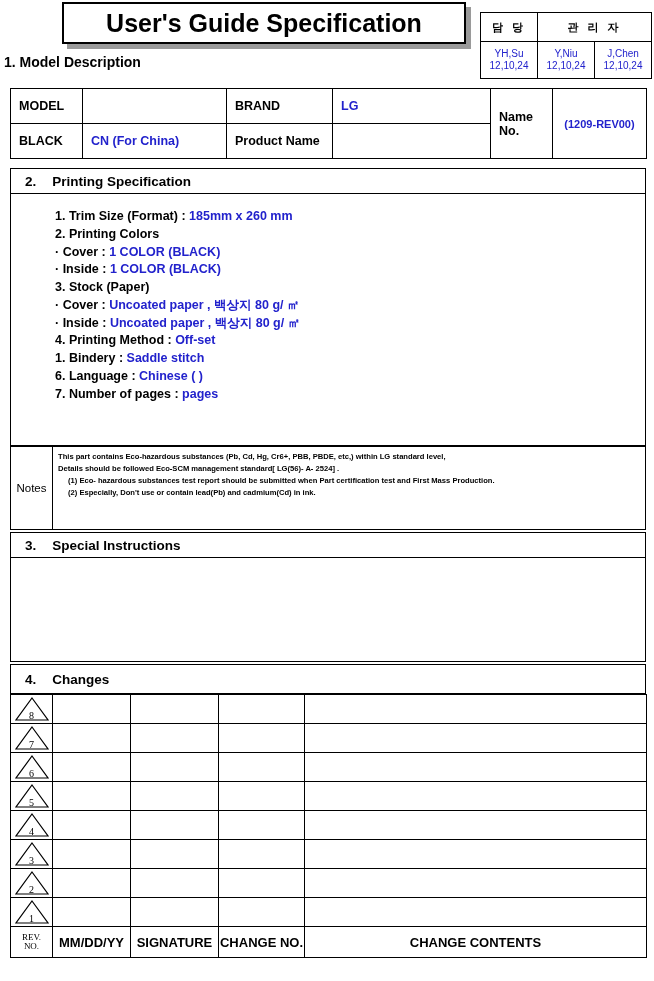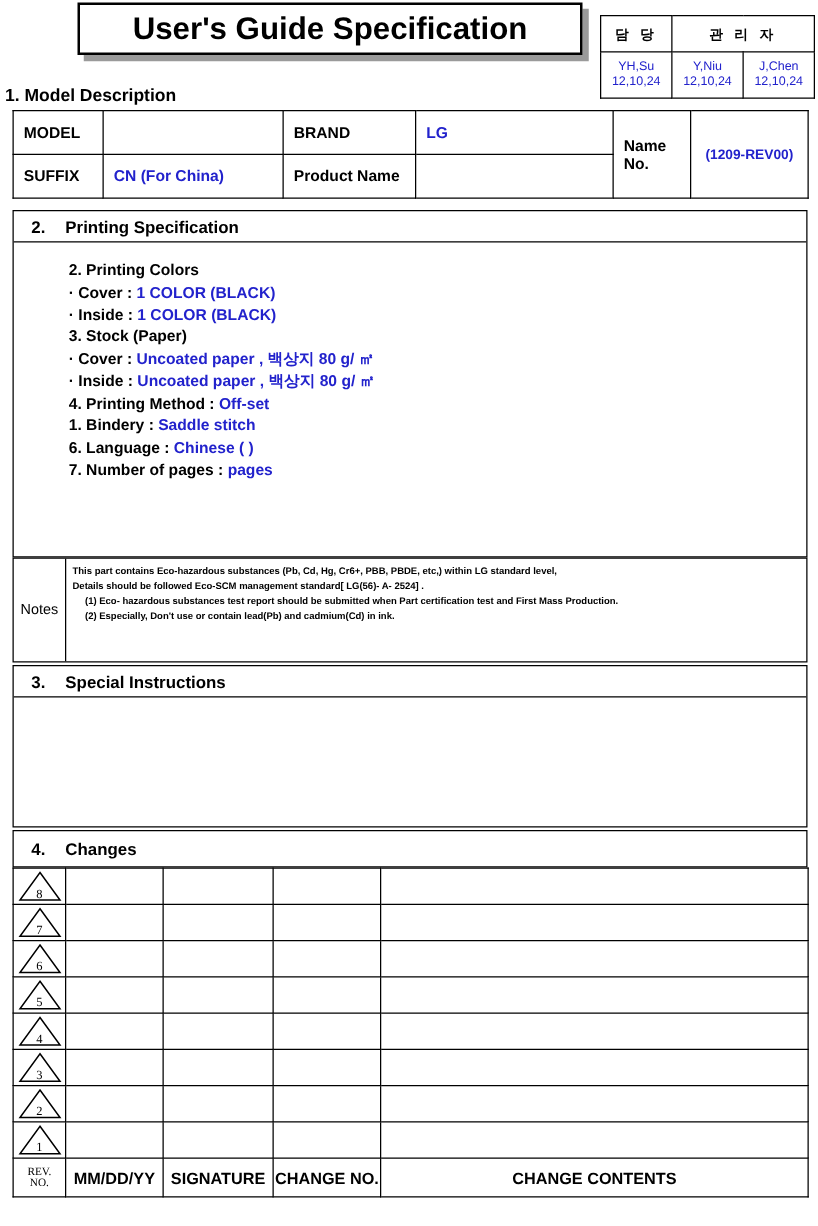--- a/index.html
+++ b/index.html
@@ -86,21 +86,21 @@
     height: 34px;
     font-size: 10px;
     color: #2222cc;
     line-height: 1.25;
   }
 
   
   .sec-head-1 {
     position: absolute;
     left: 4px;
-    top: 68px;
+    top: 54px;
     font-size: 14px;
     font-weight: bold;
   }
 
   
   .model-table {
     position: absolute;
     left: 10px;
     top: 88px;
     width: 636px;
@@ -294,34 +294,35 @@
     <tbody>
         <tr>
       <td>MODEL</td>
       <td></td>
       <td>BRAND</td>
       <td class="val-blue">LG</td>
       <td rowspan="2">Name No.</td>
       <td rowspan="2" class="val-blue" style="font-size:11px;text-align:center;padding:0 2px;">(1209-REV00)</td>
     </tr>
     <tr>
-      <td>SUFFIX</td>
+      <td>BLACK</td>
       <td class="val-blue">CN  (For China)</td>
       <td>Product Name</td>
       <td></td>
     </tr>
   </tbody>
     </table>
 
   <div class="frame" id="sec2">
     <div class="bar-head">
       <span class="num">2.</span>
       <span>Printing Specification</span>
     </div>
     <div class="spec-list">
+      <div class="row"><span class="lbl">1. Trim Size (Format) : </span><span class="val-blue">185mm x 260 mm</span></div>
       <div class="row"><span class="lbl">2. Printing Colors</span><span class="val-blue"></span></div>
       <div class="row"><span class="lbl">· Cover : </span><span class="val-blue">1 COLOR (BLACK)</span></div>
       <div class="row"><span class="lbl">· Inside : </span><span class="val-blue">1 COLOR (BLACK)</span></div>
       <div class="row"><span class="lbl">3. Stock (Paper)</span><span class="val-blue"></span></div>
       <div class="row"><span class="lbl">· Cover : </span><span class="val-blue">Uncoated paper , 백상지 80 g/ ㎡</span></div>
       <div class="row"><span class="lbl">· Inside : </span><span class="val-blue">Uncoated paper , 백상지 80 g/ ㎡</span></div>
       <div class="row"><span class="lbl">4. Printing Method : </span><span class="val-blue">Off-set</span></div>
       <div class="row"><span class="lbl">1. Bindery  : </span><span class="val-blue">Saddle stitch</span></div>
       <div class="row"><span class="lbl">6. Language : </span><span class="val-blue">Chinese (  )</span></div>
       <div class="row"><span class="lbl">7. Number of pages :     </span><span class="val-blue">pages</span></div>

